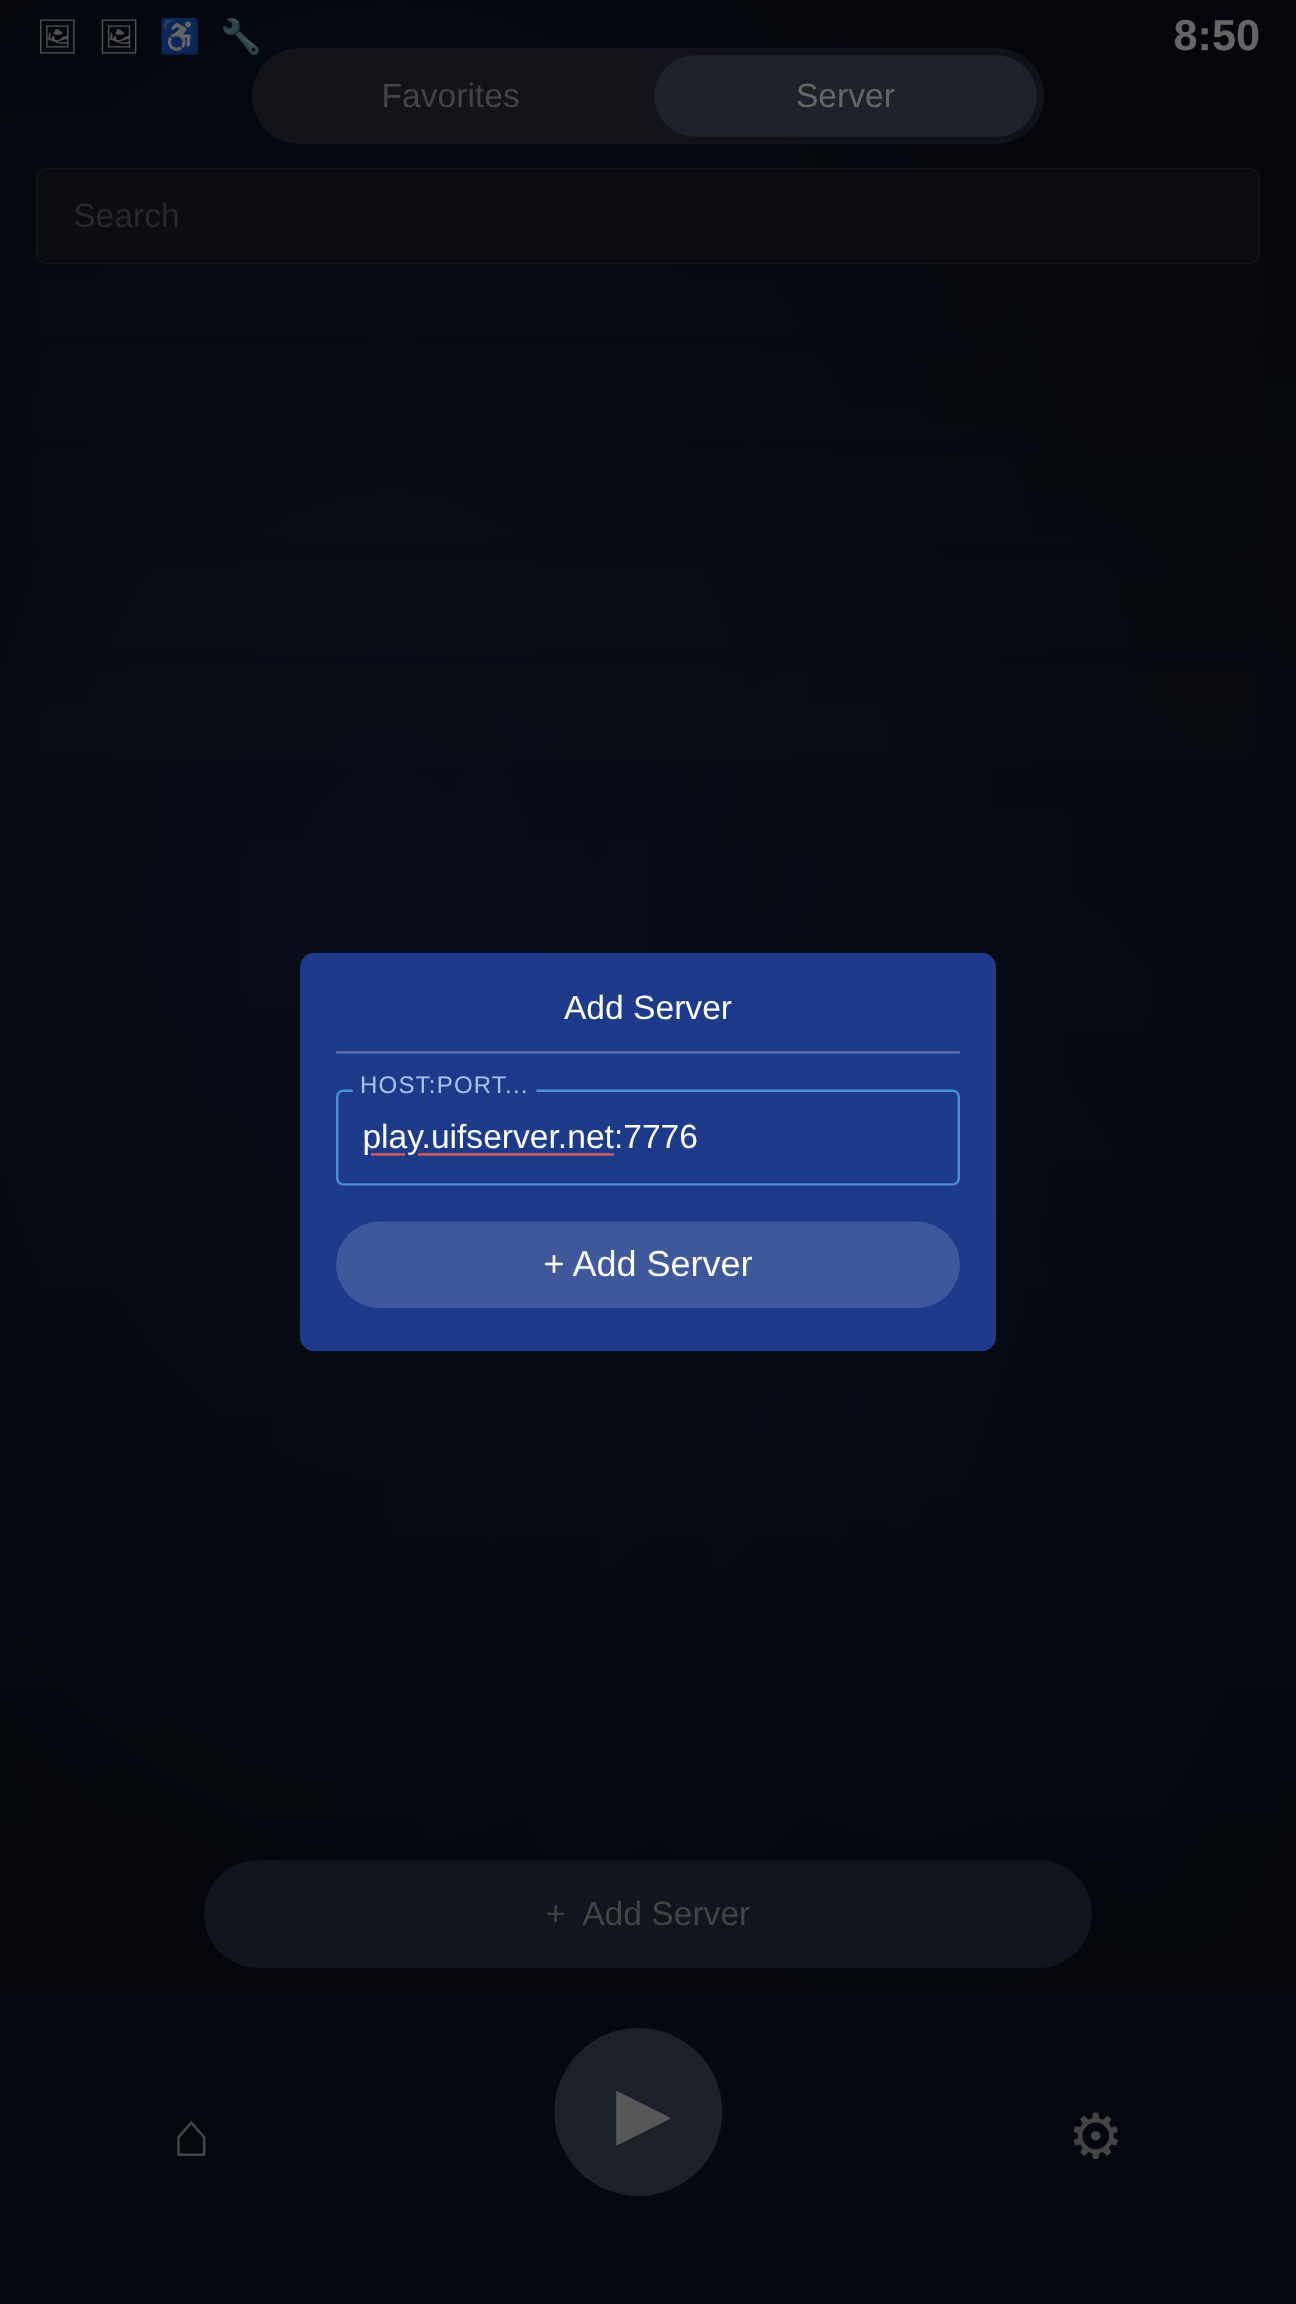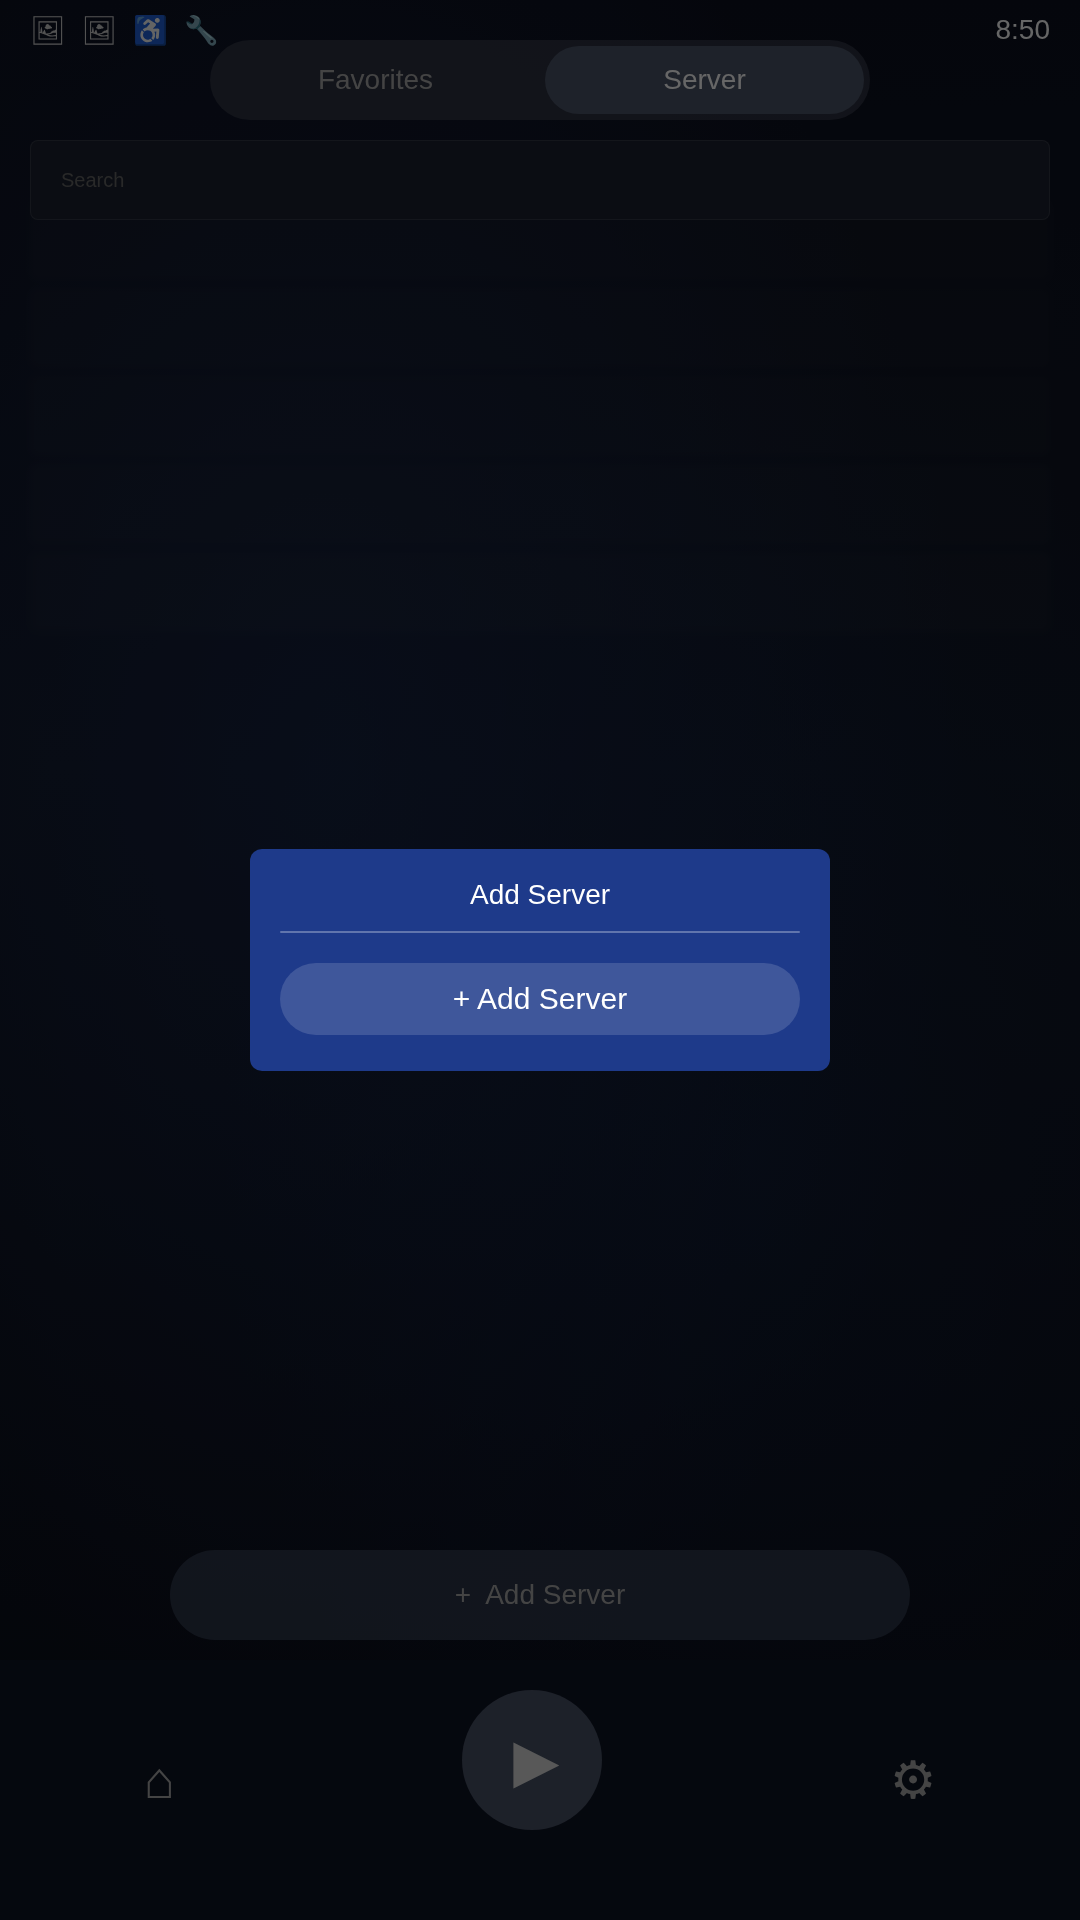--- a/index.html
+++ b/index.html
@@ -61,22 +61,22 @@
       align-items: center;
     }
 
     .status-icon {
       color: #ccc;
       font-size: 28px;
     }
 
     .status-time {
       color: #fff;
-      font-size: 28px;
-      font-weight: normal;
+      font-size: 36px;
+      font-weight: bold;
     }
 
     
     .tabs-container {
       position: absolute;
       top: 40px;
       left: 50%;
       transform: translateX(-50%);
       display: flex;
       gap: 10px;
@@ -113,21 +113,21 @@
       z-index: 100;
     }
 
     .search-input {
       width: 100%;
       height: 80px;
       background: rgba(30, 35, 50, 0.9);
       border: 1px solid rgba(255,255,255,0.1);
       border-radius: 8px;
       color: #888;
-      font-size: 20px;
+      font-size: 28px;
       padding: 0 30px;
       outline: none;
     }
 
     .search-input::placeholder {
       color: #666;
     }
 
     
     .modal-overlay {
@@ -312,20 +312,27 @@
 
 <div class="search-container">
   <input class="search-input" type="text" placeholder="Search" style="">
 </div>
 
 <div class="modal-overlay">
   <div class="add-server-dialog">
     <div class="dialog-title">Add Server</div>
     <div class="dialog-divider"></div>
 
+    <div class="input-group">
+      <span class="input-label">HOST:PORT...</span>
+      <div class="fake-input">
+        <span class="host-part">play.uifserver.net</span>
+          <span>:7776</span>
+      </div>
+    </div>
 
     <button class="add-server-btn">
       <span>+ Add Server</span>
     </button>
   </div>
 </div>
 
 <button class="bottom-add-server">
   <span>+</span>
   <span>Add Server</span>

